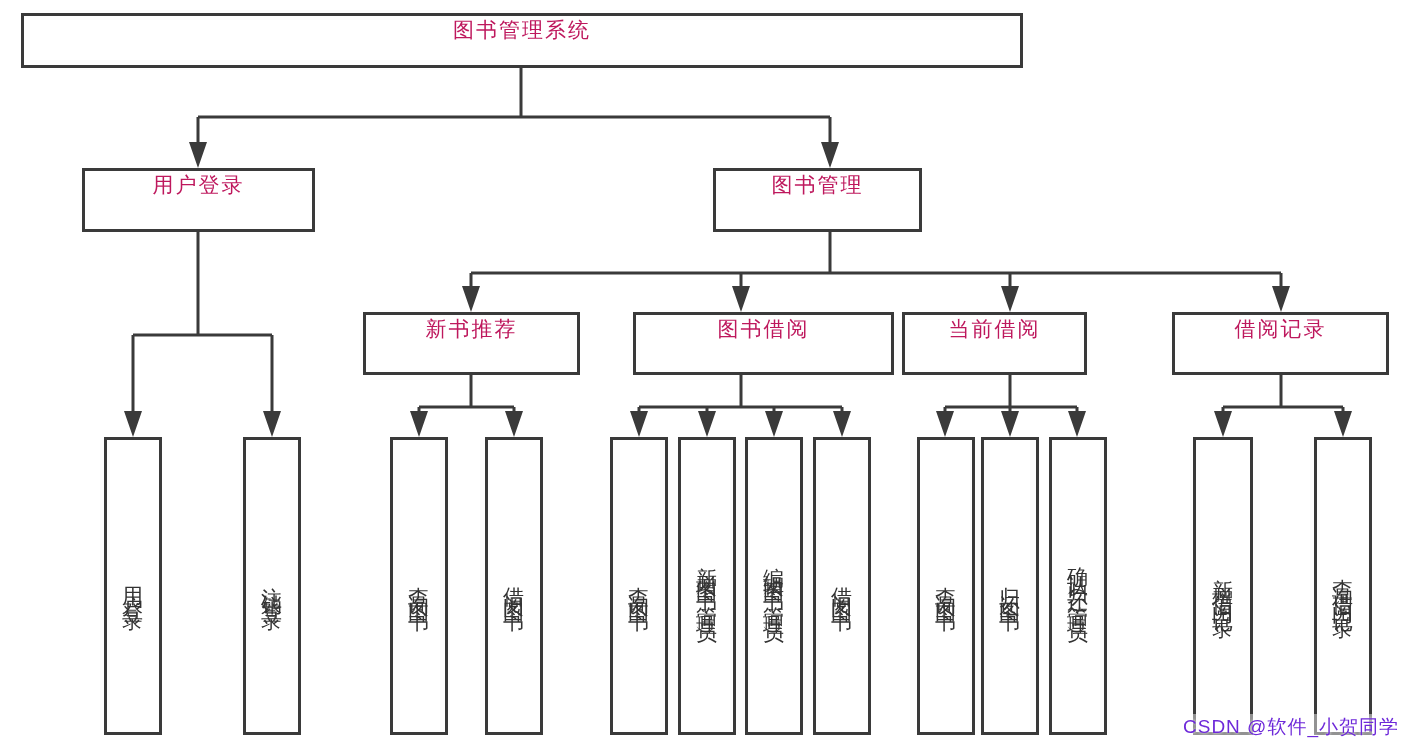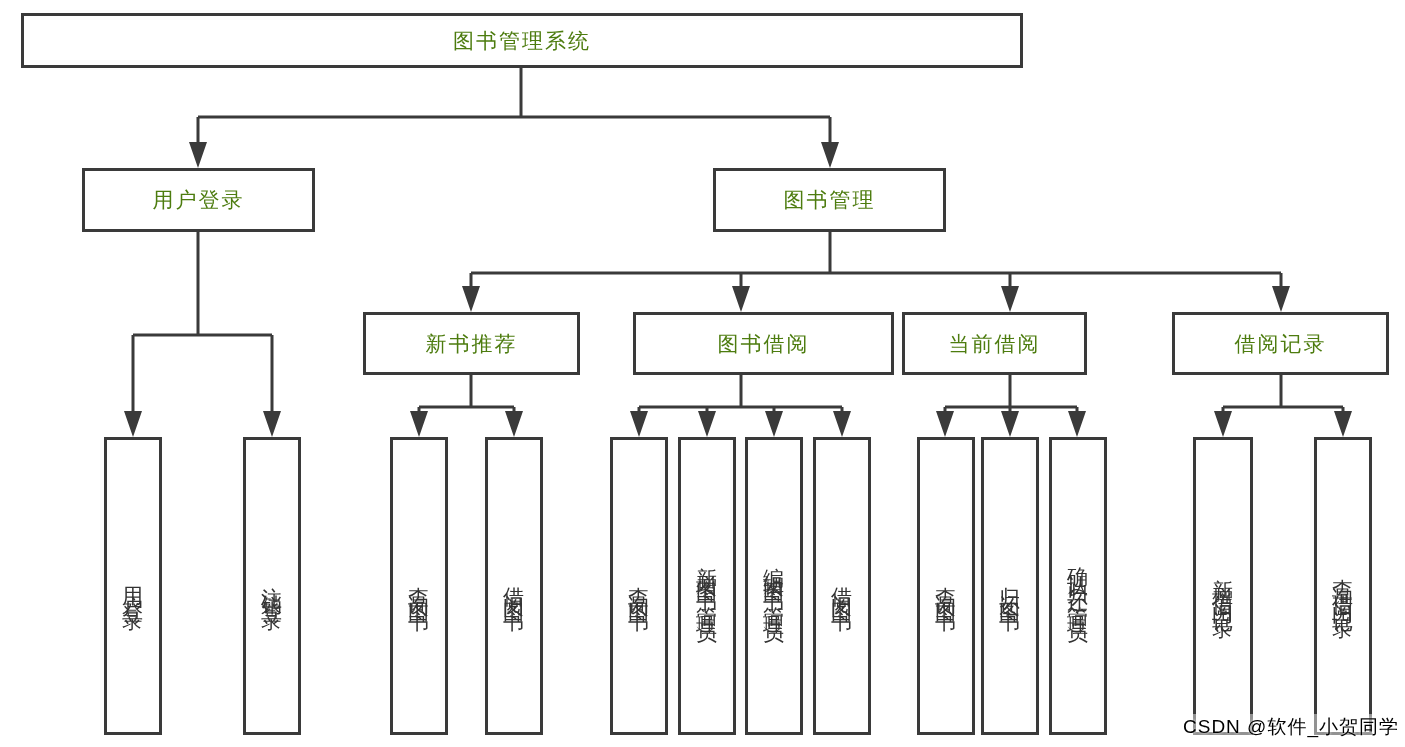--- a/index.html
+++ b/index.html
@@ -16,24 +16,24 @@
     left: 0; top: 0;
     width: 1405px; height: 747px;
     z-index: 1;
   }
   .hbox {
     position: absolute;
     box-sizing: border-box;
     border: 3px solid #3a3a3a;
     background: #ffffff;
     display: flex;
-    align-items: center;
+    align-items: flex-start;
     justify-content: center;
     font-size: 21px;
-    color: #4d7c0f;
+    color: #be185d;
     letter-spacing: 2px;
     z-index: 2;
   }
   .vbox {
     position: absolute;
     top: 437px;
     width: 58px;
     height: 298px;
     box-sizing: border-box;
     border: 3px solid #3a3a3a;
@@ -50,21 +50,21 @@
     letter-spacing: 8px;
     line-height: 1;
     color: #333333;
     white-space: nowrap;
   }
   .watermark {
     position: absolute;
     left: 1183px;
     top: 714px;
     font-size: 19px;
-    color: #000000;
+    color: #6d28d9;
     letter-spacing: 1px;
     white-space: nowrap;
     background: rgba(255,255,255,0.45);
     text-shadow: 0 0 3px #ffffff;
     z-index: 5;
   }
 </style>
 </head>
 <body>
 
@@ -127,21 +127,21 @@
       M1334 411 H1352 L1343 437 Z"></path>
   </svg>
 
   <div class="hbox" style="left:21px; top:13px; width:1002px; height:55px;">
     <span>图书管理系统</span>
   </div>
 
   <div class="hbox" style="left:82px; top:168px; width:233px; height:64px;">
     <span>用户登录</span>
   </div>
-  <div class="hbox" style="left:713px; top:168px; width:233px; height:64px;">
+  <div class="hbox" style="left:713px; top:168px; width:209px; height:64px;">
     <span>图书管理</span>
   </div>
 
   <div class="hbox" style="left:363px; top:312px; width:217px; height:63px;font-family:Liberation Serif, serif;">
     <span>新书推荐</span>
   </div>
   <div class="hbox" style="left:633px; top:312px; width:261px; height:63px;">
     <span>图书借阅</span>
   </div>
   <div class="hbox" style="left:902px; top:312px; width:185px; height:63px;">

